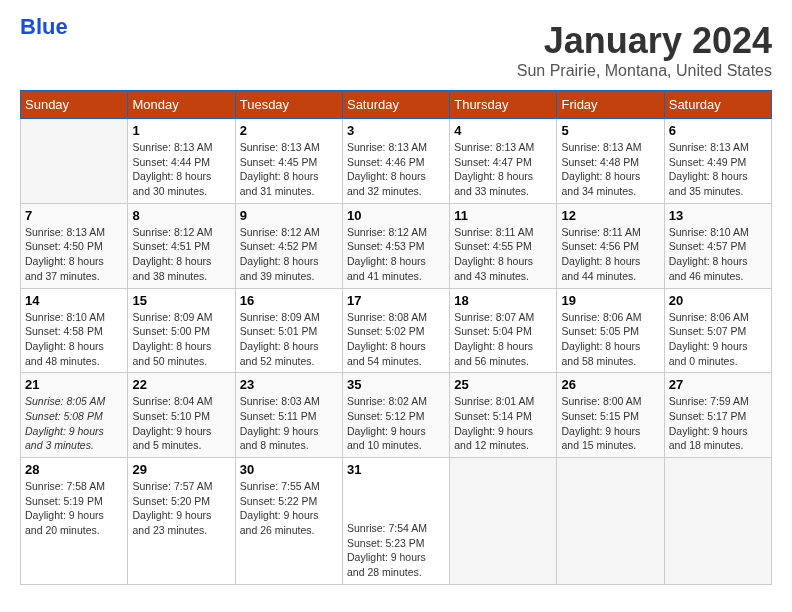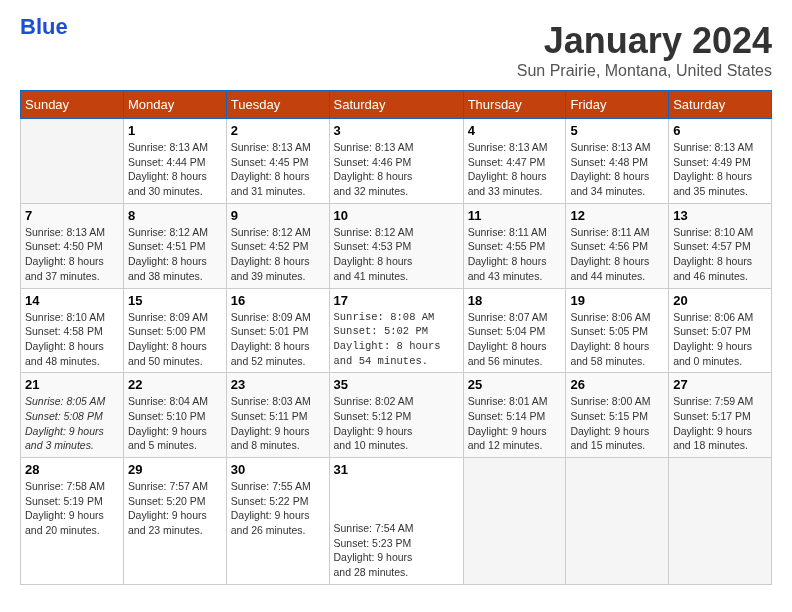--- a/index.html
+++ b/index.html
@@ -225,21 +225,21 @@
         </td>
         <td>
           <span class="day-number">16</span>
           <div class="day-info" style="white-space: pre-line;">Sunrise: 8:09 AM
 Sunset: 5:01 PM
 Daylight: 8 hours
 and 52 minutes.</div>
         </td>
         <td>
           <span class="day-number">17</span>
-          <div class="day-info" style="white-space: pre-line; font-family: Liberation Mono, monospace;">Sunrise: 8:08 AM
+          <div class="day-info" style="white-space: pre-line;">Sunrise: 8:08 AM
 Sunset: 5:02 PM
 Daylight: 8 hours
 and 54 minutes.</div>
         </td>
         <td>
           <span class="day-number">18</span>
           <div class="day-info" style="white-space: pre-line;">Sunrise: 8:07 AM
 Sunset: 5:04 PM
 Daylight: 8 hours
 and 56 minutes.</div>

